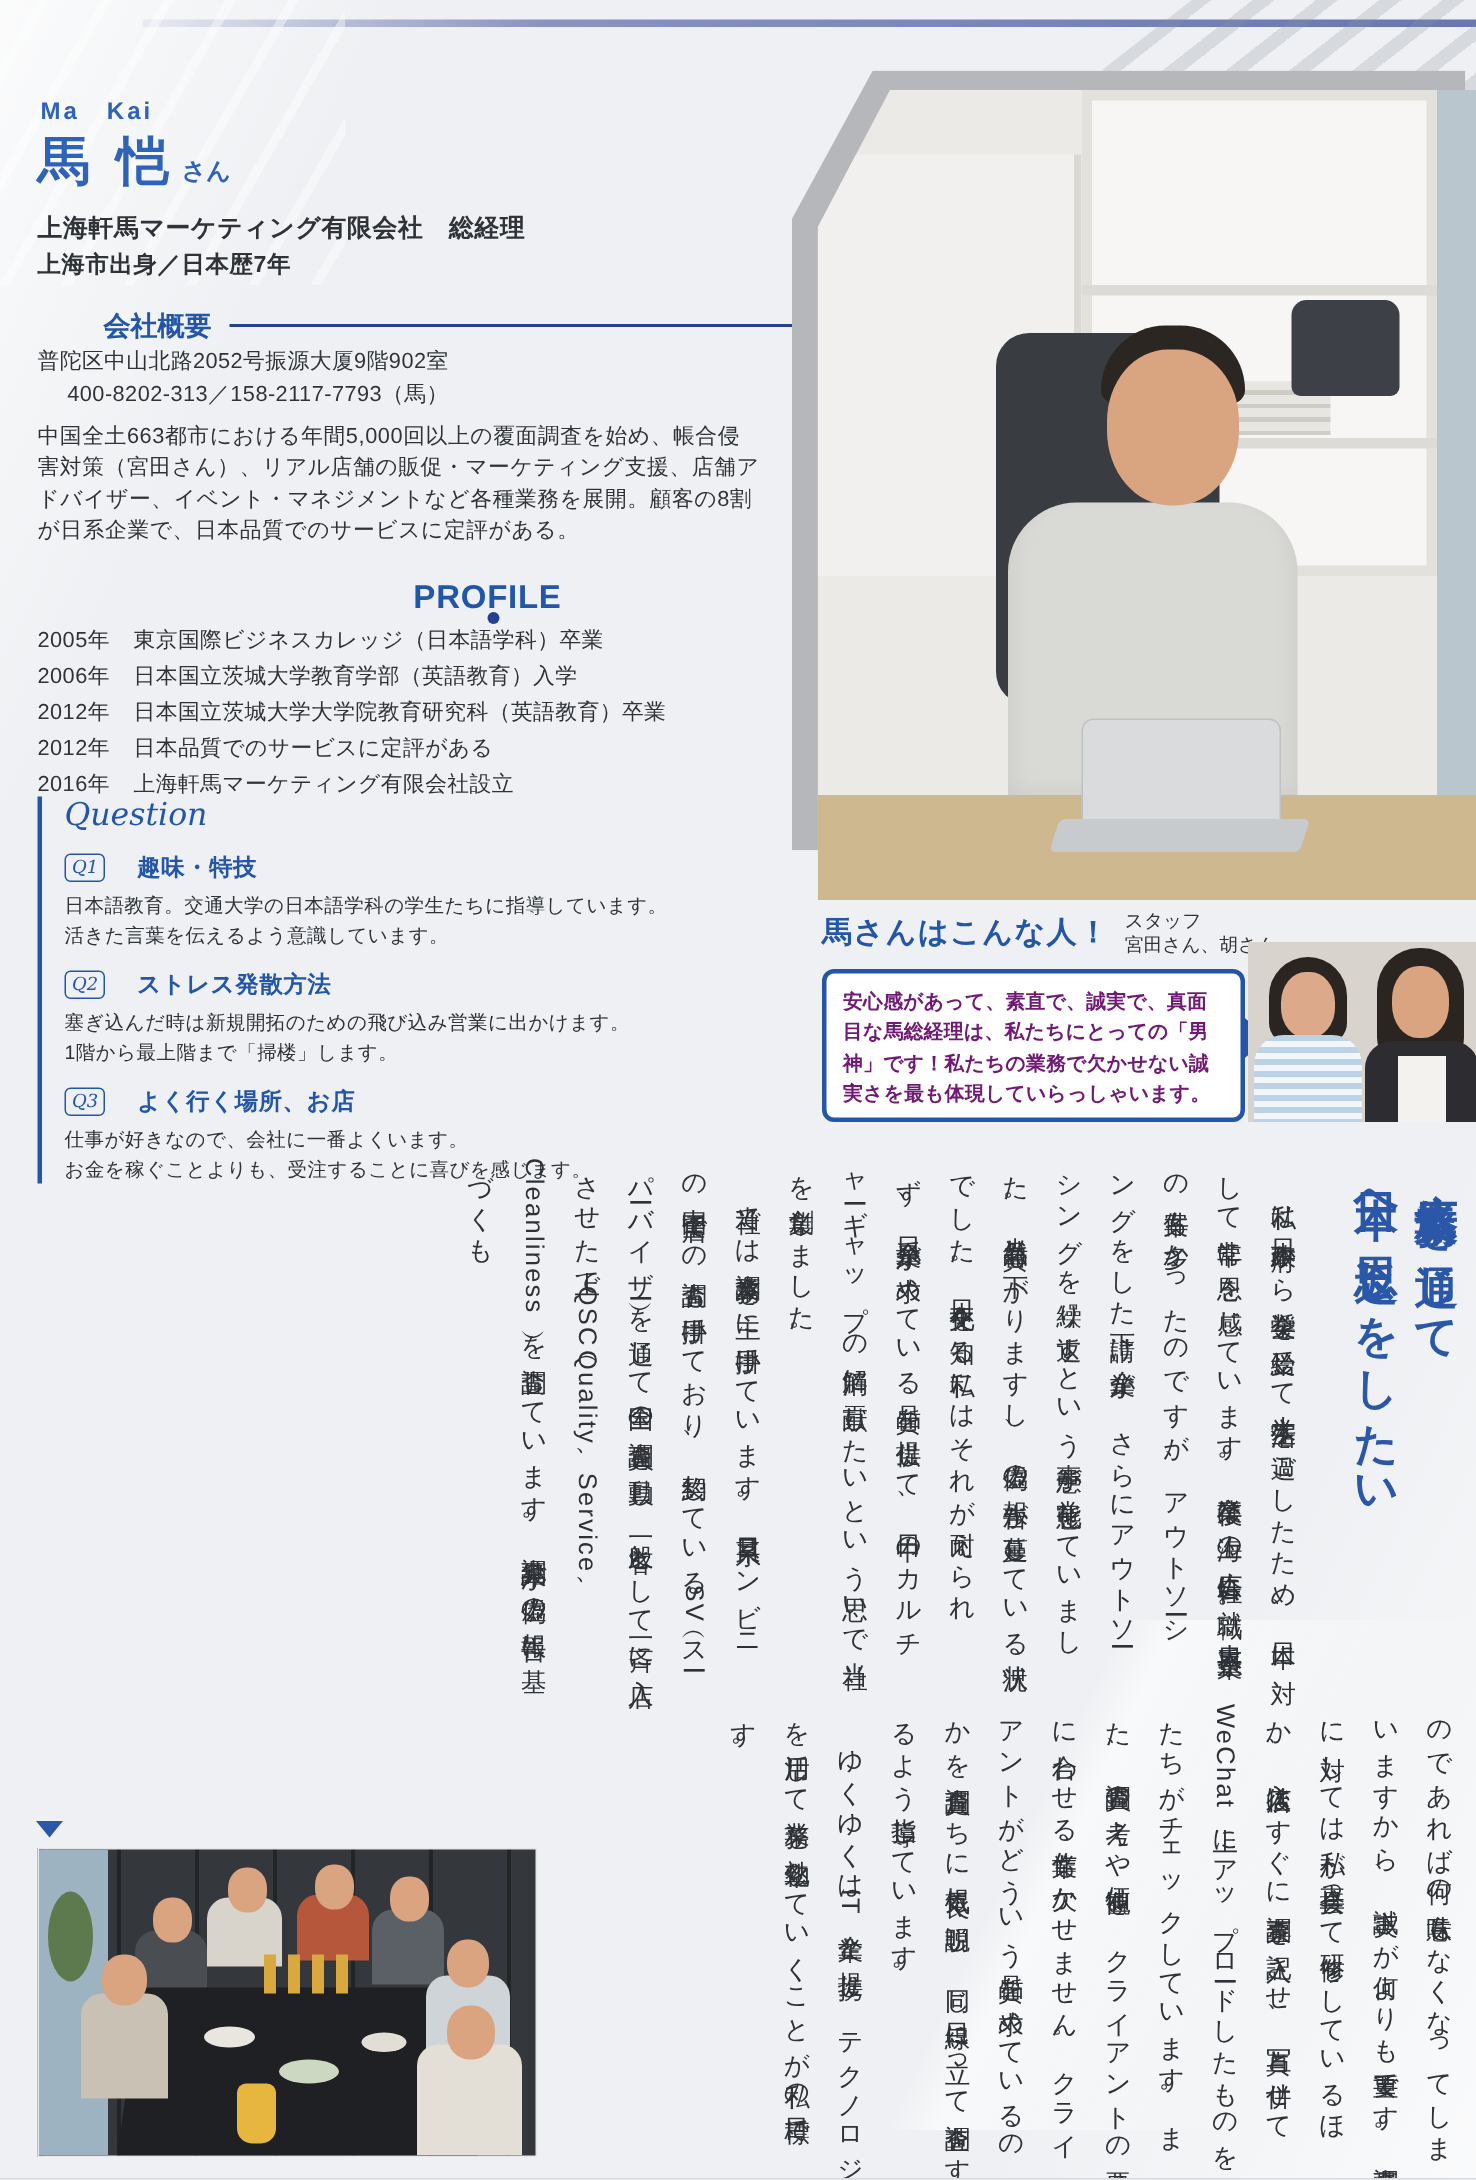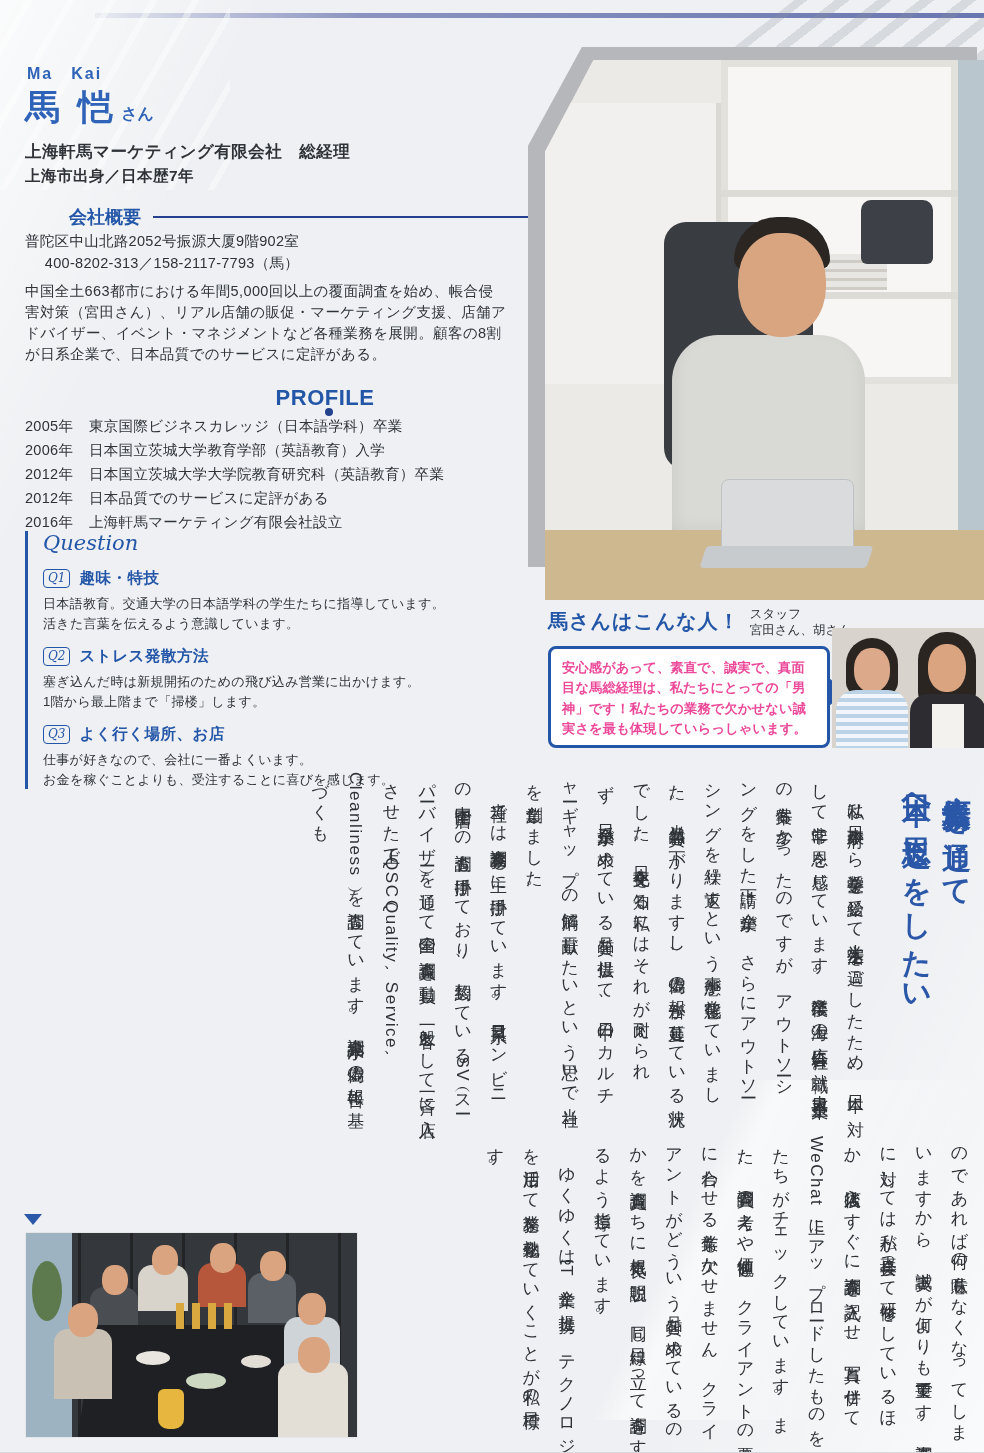--- a/index.html
+++ b/index.html
@@ -47,21 +47,21 @@
   .overview-desc { left:25px; top:281px; width:482px; font-size:14.5px; line-height:1.46; letter-spacing:.4px; }
 
   .profile-list { left:25px; top:417px; font-size:14.5px; }
   .profile-row { display:flex; margin-bottom:5px; letter-spacing:.3px; }
   .profile-year { width:64px; flex:none; }
 
   
   .question-sec { left:25px; top:531px; width:492px; border-left:3px solid #2456a8; padding-left:15px; box-sizing:border-box; }
   .q-title { font-family:"DejaVu Serif", serif; font-style:italic; color:#2456a8; font-size:21px; }
   .q-item { margin-top:13px; }
-  .q-row { display:flex; align-items:center; gap:9px; }
+  .q-row { display:flex; align-items:center; gap:21px; }
   .q-badge { border:1.5px solid #2456a8; border-radius:4px; color:#2456a8; font-style:italic;
     font-family:"DejaVu Serif", serif; font-size:12px; padding:0 4px; line-height:17px; }
   .q-heading { color:#2456a8; font-weight:bold; font-size:15.5px; letter-spacing:.5px; }
   .q-answer { margin-top:5px; font-size:13px; line-height:1.5; letter-spacing:.3px; white-space:pre-line; }
 
   
   .photo-trim { left:528px; top:47px; width:449px; height:520px; background:#b6b7ba;
     clip-path:polygon(0 19%, 12% 0, 100% 0, 100% 100%, 0 100%); }
   .portrait { left:545px; top:60px; width:439px; height:540px; background:#eceae6; overflow:hidden;
     clip-path:polygon(0 17%, 11% 0, 100% 0, 100% 100%, 0 100%); }
@@ -80,21 +80,21 @@
   .p-desk { left:0; bottom:0; width:100%; height:13%; background:#cdb88f; }
   .p-laptop-screen { left:40%; bottom:9%; width:30%; height:13%; background:#d9dbdc; border-radius:8px 8px 3px 3px; border:1px solid #bfc2c4; }
   .p-laptop-base { left:36%; bottom:6%; width:38%; height:4%; background:#c8cbcd; border-radius:4px; transform:skewX(-18deg); }
 
   
   .staff-head { left:548px; top:608px; display:flex; gap:10px; align-items:flex-start; }
   .staff-title { color:#2456a8; font-weight:bold; font-size:20px; letter-spacing:1px; }
   .staff-sub { font-size:12.5px; line-height:1.3; white-space:pre-line; margin-top:-2px; }
   .bubble { left:548px; top:646px; width:282px; height:102px; background:#fff; border:3px solid #2456a8;
     border-radius:8px; box-sizing:border-box; padding:9px 11px; }
-  .bubble-text { font-size:13.2px; line-height:1.55; font-weight:bold; letter-spacing:.2px; color:#ec4899; }
+  .bubble-text { font-size:13.2px; line-height:1.55; font-weight:bold; letter-spacing:.2px; color:#701a75; }
   .bubble-arrow { left:829px; top:678px; width:0; height:0;
     border-top:14px solid transparent; border-bottom:14px solid transparent; border-left:17px solid #2456a8; }
   .staff-photo { left:832px; top:628px; width:152px; height:120px; background:#d8d3cc; overflow:hidden; }
   .staff-photo > div { position:absolute; }
   .s-hair1 { left:14px; top:10px; width:52px; height:58px; background:#2b2522; border-radius:26px 26px 14px 14px; }
   .s-head1 { left:22px; top:20px; width:36px; height:44px; background:#dca island; background:#dca98a; border-radius:46%; }
   .s-body1 { left:4px; top:62px; width:72px; height:58px; border-radius:20px 20px 0 0;
     background:repeating-linear-gradient(180deg,#bcd2e6 0 4px,#f2f6fa 4px 8px); }
   .s-hair2 { left:86px; top:4px; width:58px; height:76px; background:#2b2522; border-radius:28px 28px 16px 16px; }
   .s-head2 { left:96px; top:16px; width:38px; height:48px; background:#d9a47f; border-radius:46%; }

